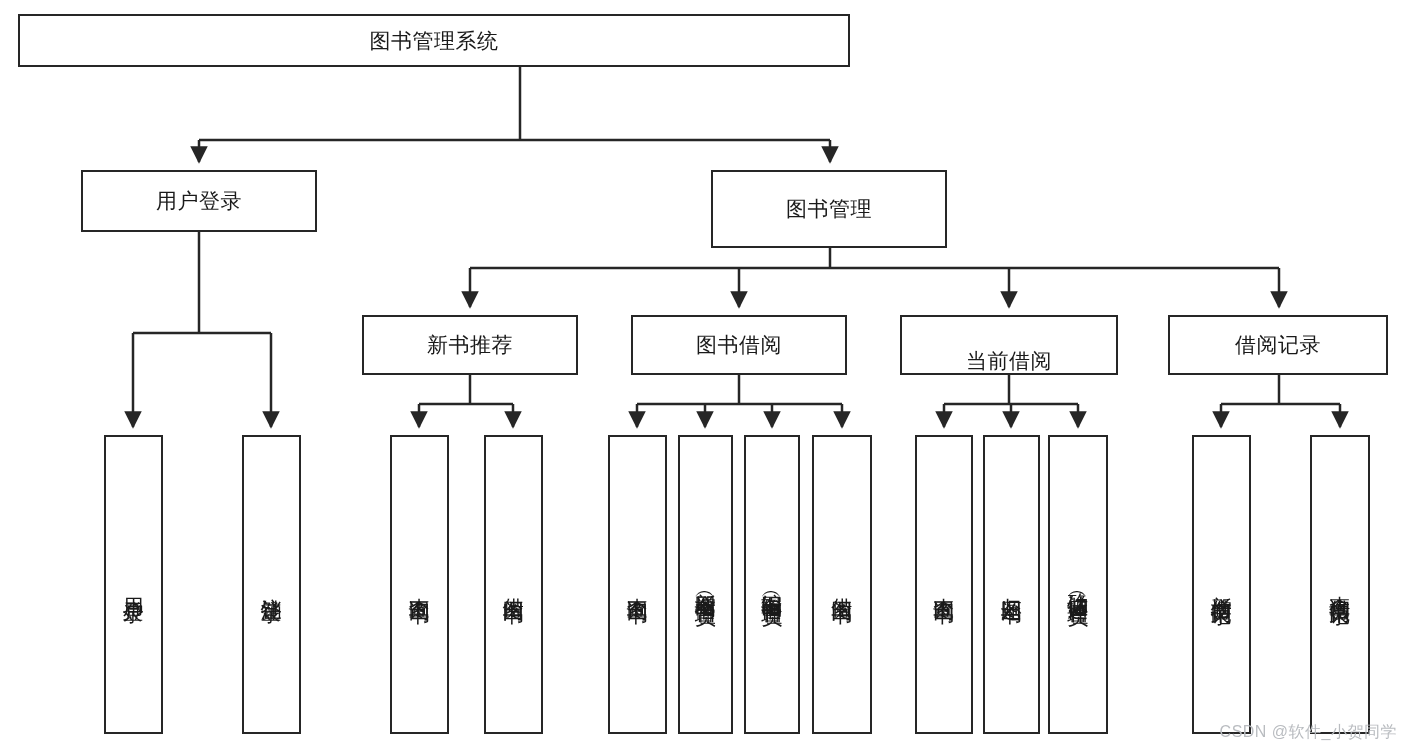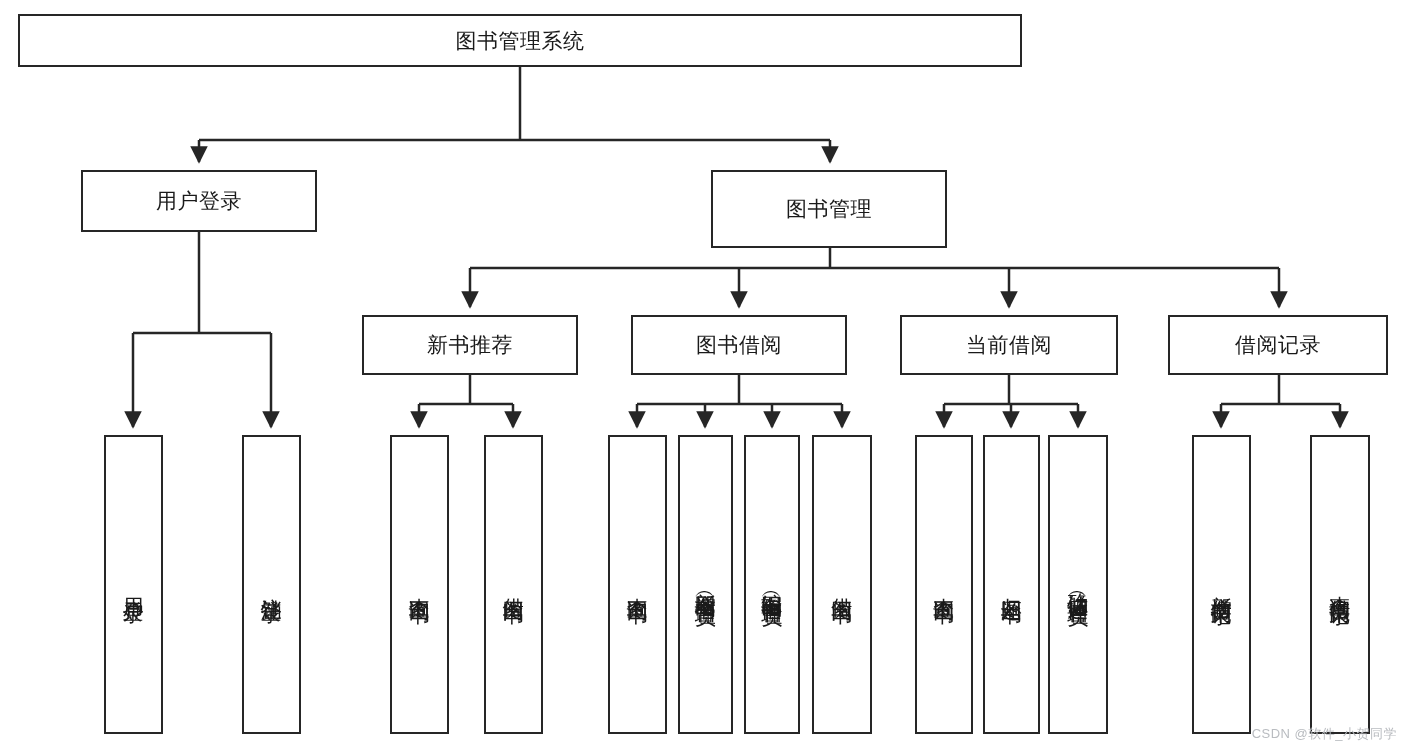--- a/index.html
+++ b/index.html
@@ -48,21 +48,21 @@
     writing-mode: vertical-rl;
     text-orientation: upright;
     font-size: 21px;
     letter-spacing: 2px;
   }
   .node.root .label { font-size: 21px; }
   .watermark {
     position: absolute;
     right: 8px;
     bottom: 4px;
-    font-size: 13px;
+    font-size: 16px;
     color: #b9bcc0;
     letter-spacing: 0.5px;
     white-space: nowrap;
   }
 </style>
 </head>
 <body>
 
 <div id="canvas">
 
@@ -109,38 +109,38 @@
       <path d="M 1011 404 L 1011 427" marker-end="url(#arrow)"></path>
       <path d="M 1078 404 L 1078 427" marker-end="url(#arrow)"></path>
 
       <path d="M 1279 375 L 1279 404"></path>
       <path d="M 1221 404 L 1340 404"></path>
       <path d="M 1221 404 L 1221 427" marker-end="url(#arrow)"></path>
       <path d="M 1340 404 L 1340 427" marker-end="url(#arrow)"></path>
     </g>
   </svg>
 
-  <div class="node horiz root" style="left:18px; top:14px; width:1004px; height:53px;">
+  <div class="node horiz root" style="left:18px; top:14px; width:832px; height:53px;">
     <span class="label">图书管理系统</span>
   </div>
 
   <div class="node horiz" style="left:81px; top:170px; width:236px; height:62px;">
     <span class="label">用户登录</span>
   </div>
   <div class="node horiz" style="left:711px; top:170px; width:236px; height:78px;">
     <span class="label">图书管理</span>
   </div>
 
   <div class="node horiz" style="left:631px; top:315px; width:216px; height:60px;">
     <span class="label">图书借阅</span>
   </div>
   <div class="node horiz" style="left:362px; top:315px; width:216px; height:60px;">
     <span class="label">新书推荐</span>
   </div>
-  <div class="node horiz" style="left:900px; top:315px; width:218px; height:60px;">
+  <div class="node horiz" style="left:900px; top:315px; width:218px; height:60px;align-items:flex-end;">
     <span class="label">当前借阅</span>
   </div>
   <div class="node horiz" style="left:1168px; top:315px; width:220px; height:60px;">
     <span class="label">借阅记录</span>
   </div>
 
   <div class="node vert" style="left:104px; top:435px; width:59px; height:299px;">
     <span class="label">用户登录</span>
   </div>
   <div class="node vert" style="left:242px; top:435px; width:59px; height:299px;">

